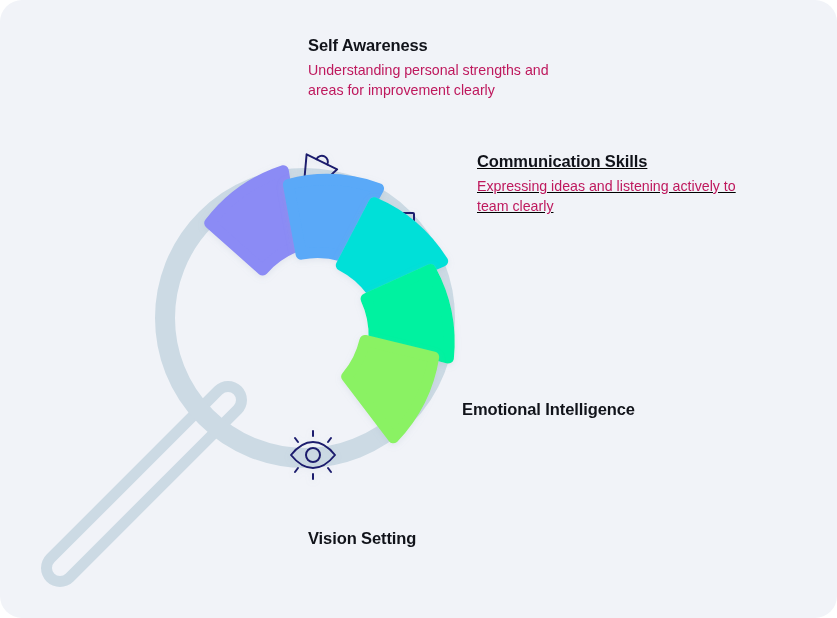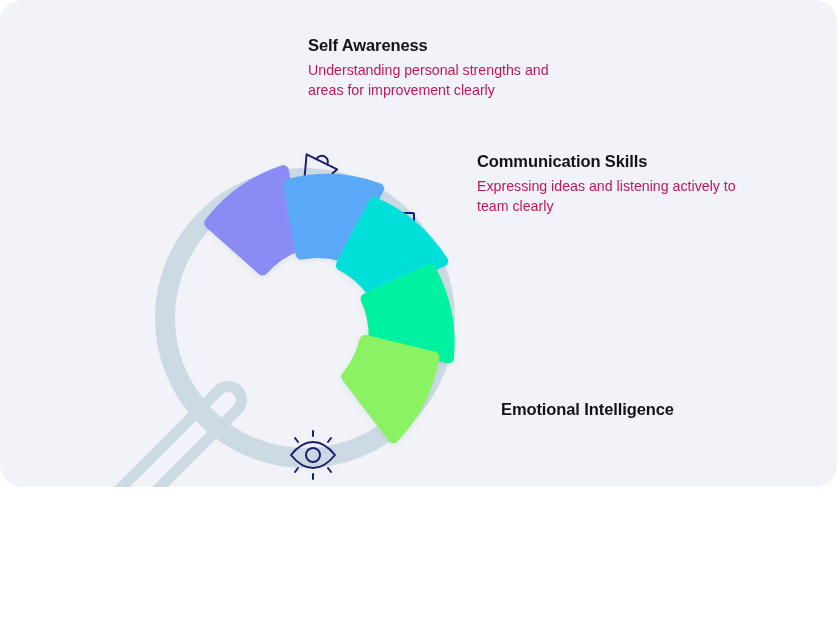--- a/index.html
+++ b/index.html
@@ -10,21 +10,21 @@
   }
   body {
     width: 837px;
     height: 618px;
     overflow: hidden;
     font-family: "Liberation Sans", sans-serif;
   }
   #canvas {
     position: relative;
     width: 837px;
-    height: 487px;
+    height: 618px;
     background: #f1f3f8;
     border-radius: 22px;
     overflow: hidden;
   }
   #graphic {
     position: absolute;
     left: 0;
     top: 0;
     width: 837px;
     height: 618px;
@@ -44,23 +44,23 @@
   }
   .callout .c-desc {
     font-size: 14.2px;
     font-weight: normal;
     color: #be185d;
     line-height: 1.42;
     margin: 0;
   }
   
   .callout-0 { left: 308px; top: 36px;  width: 300px; }
-  .callout-1 { left: 477px; top: 152px; width: 310px; }
+  .callout-1 { left: 477px; top: 152px; width: 310px; text-decoration: underline; }
   .callout-2 { left: 536px; top: 283px; width: 300px; }
-  .callout-3 { left: 501px; top: 400px; width: 305px; }
+  .callout-3 { left: 462px; top: 400px; width: 305px; }
   .callout-4 { left: 308px; top: 529px; width: 300px; }
 </style>
 </head>
 <body>
 
 <div id="canvas">
 
   <svg id="graphic" viewBox="0 0 837 618">
     <defs>
 

